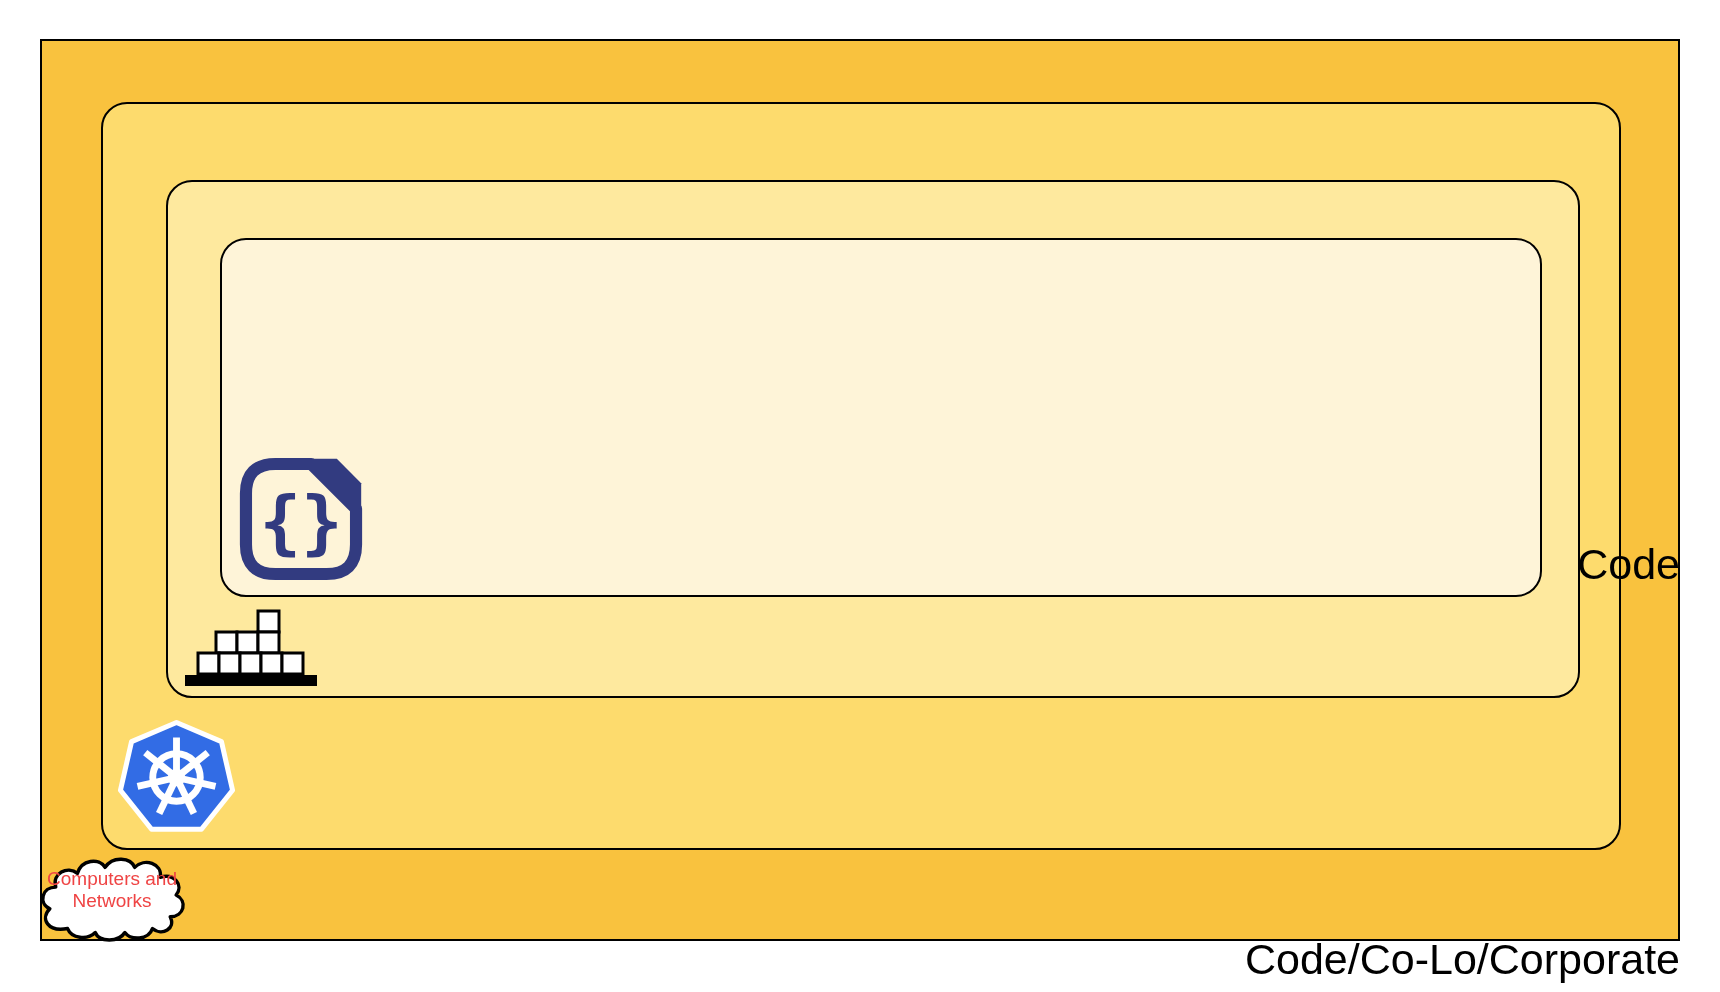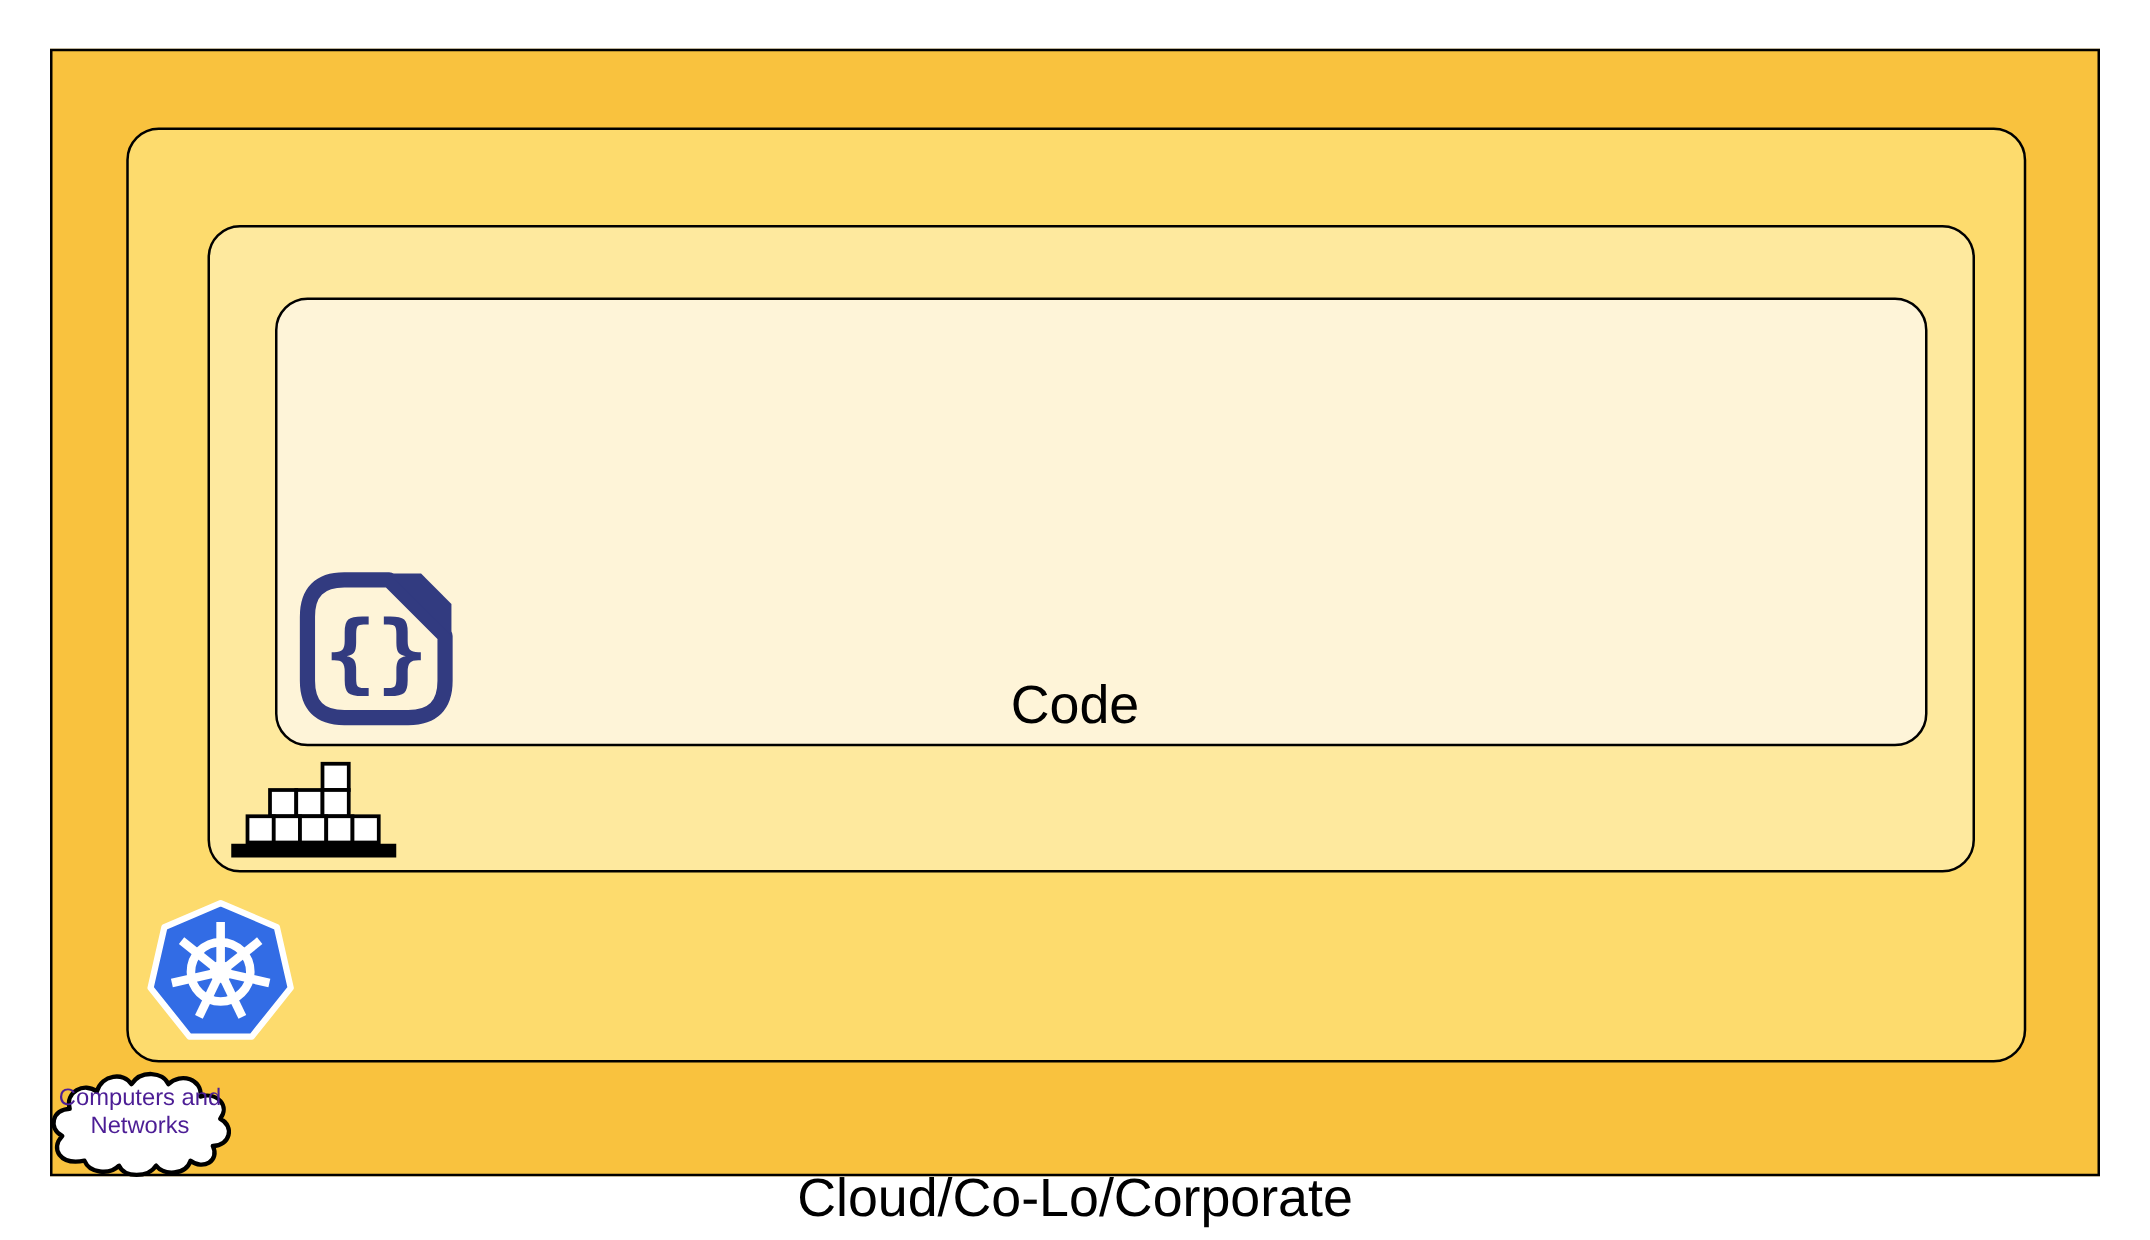--- a/index.html
+++ b/index.html
@@ -39,39 +39,39 @@
   }
   .layer-code {
     left: 220px; top: 238px; width: 1322px; height: 359px;
     background: #FEF4D8;
     border-radius: 26px;
   }
   .layer-label {
     position: absolute;
     left: 40px;
     width: 1640px;
-    text-align: center;
+    text-align: right;
     font-size: 43px;
     line-height: 48px;
     color: #000000;
     white-space: pre;
   }
   .label-code      { top: 540px; }
   .label-container { top: 635px; }
   .label-cluster   { top: 789px; }
   .label-datacenter { top: 864px; line-height: 38px; }
   .label-datacenter span { display: block; }
   .icon-abs { position: absolute; }
   .cloud-callout-text {
     position: absolute;
     left: 38px; top: 868px; width: 148px;
     text-align: center;
     font-size: 19px;
     line-height: 22px;
-    color: #4c1d95;
+    color: #ef4444;
   }
   .cloud-callout-text span { display: block; }
 </style>
 </head>
 <body>
 
 <div class="stage">
 
   <div class="layer layer-datacenter"></div>
   <div class="layer layer-cluster"></div>
@@ -129,17 +129,17 @@
              C 82 94 62 94 58 84
              C 50 92 34 90 30 80 Z" fill="#FFFFFF" stroke="#000000" stroke-width="3.5" stroke-linejoin="round"></path>
   </svg>
   <div class="cloud-callout-text">
     <span>Computers and</span>
     <span>Networks</span>
   </div>
 
   <div class="layer-label label-code">Code</div>
   <div class="layer-label label-datacenter">
-    <span>Cloud/Co-Lo/Corporate</span>
+    <span>Code/Co-Lo/Corporate</span>
     
   </div>
 
 </div>
 
 </body></html>

